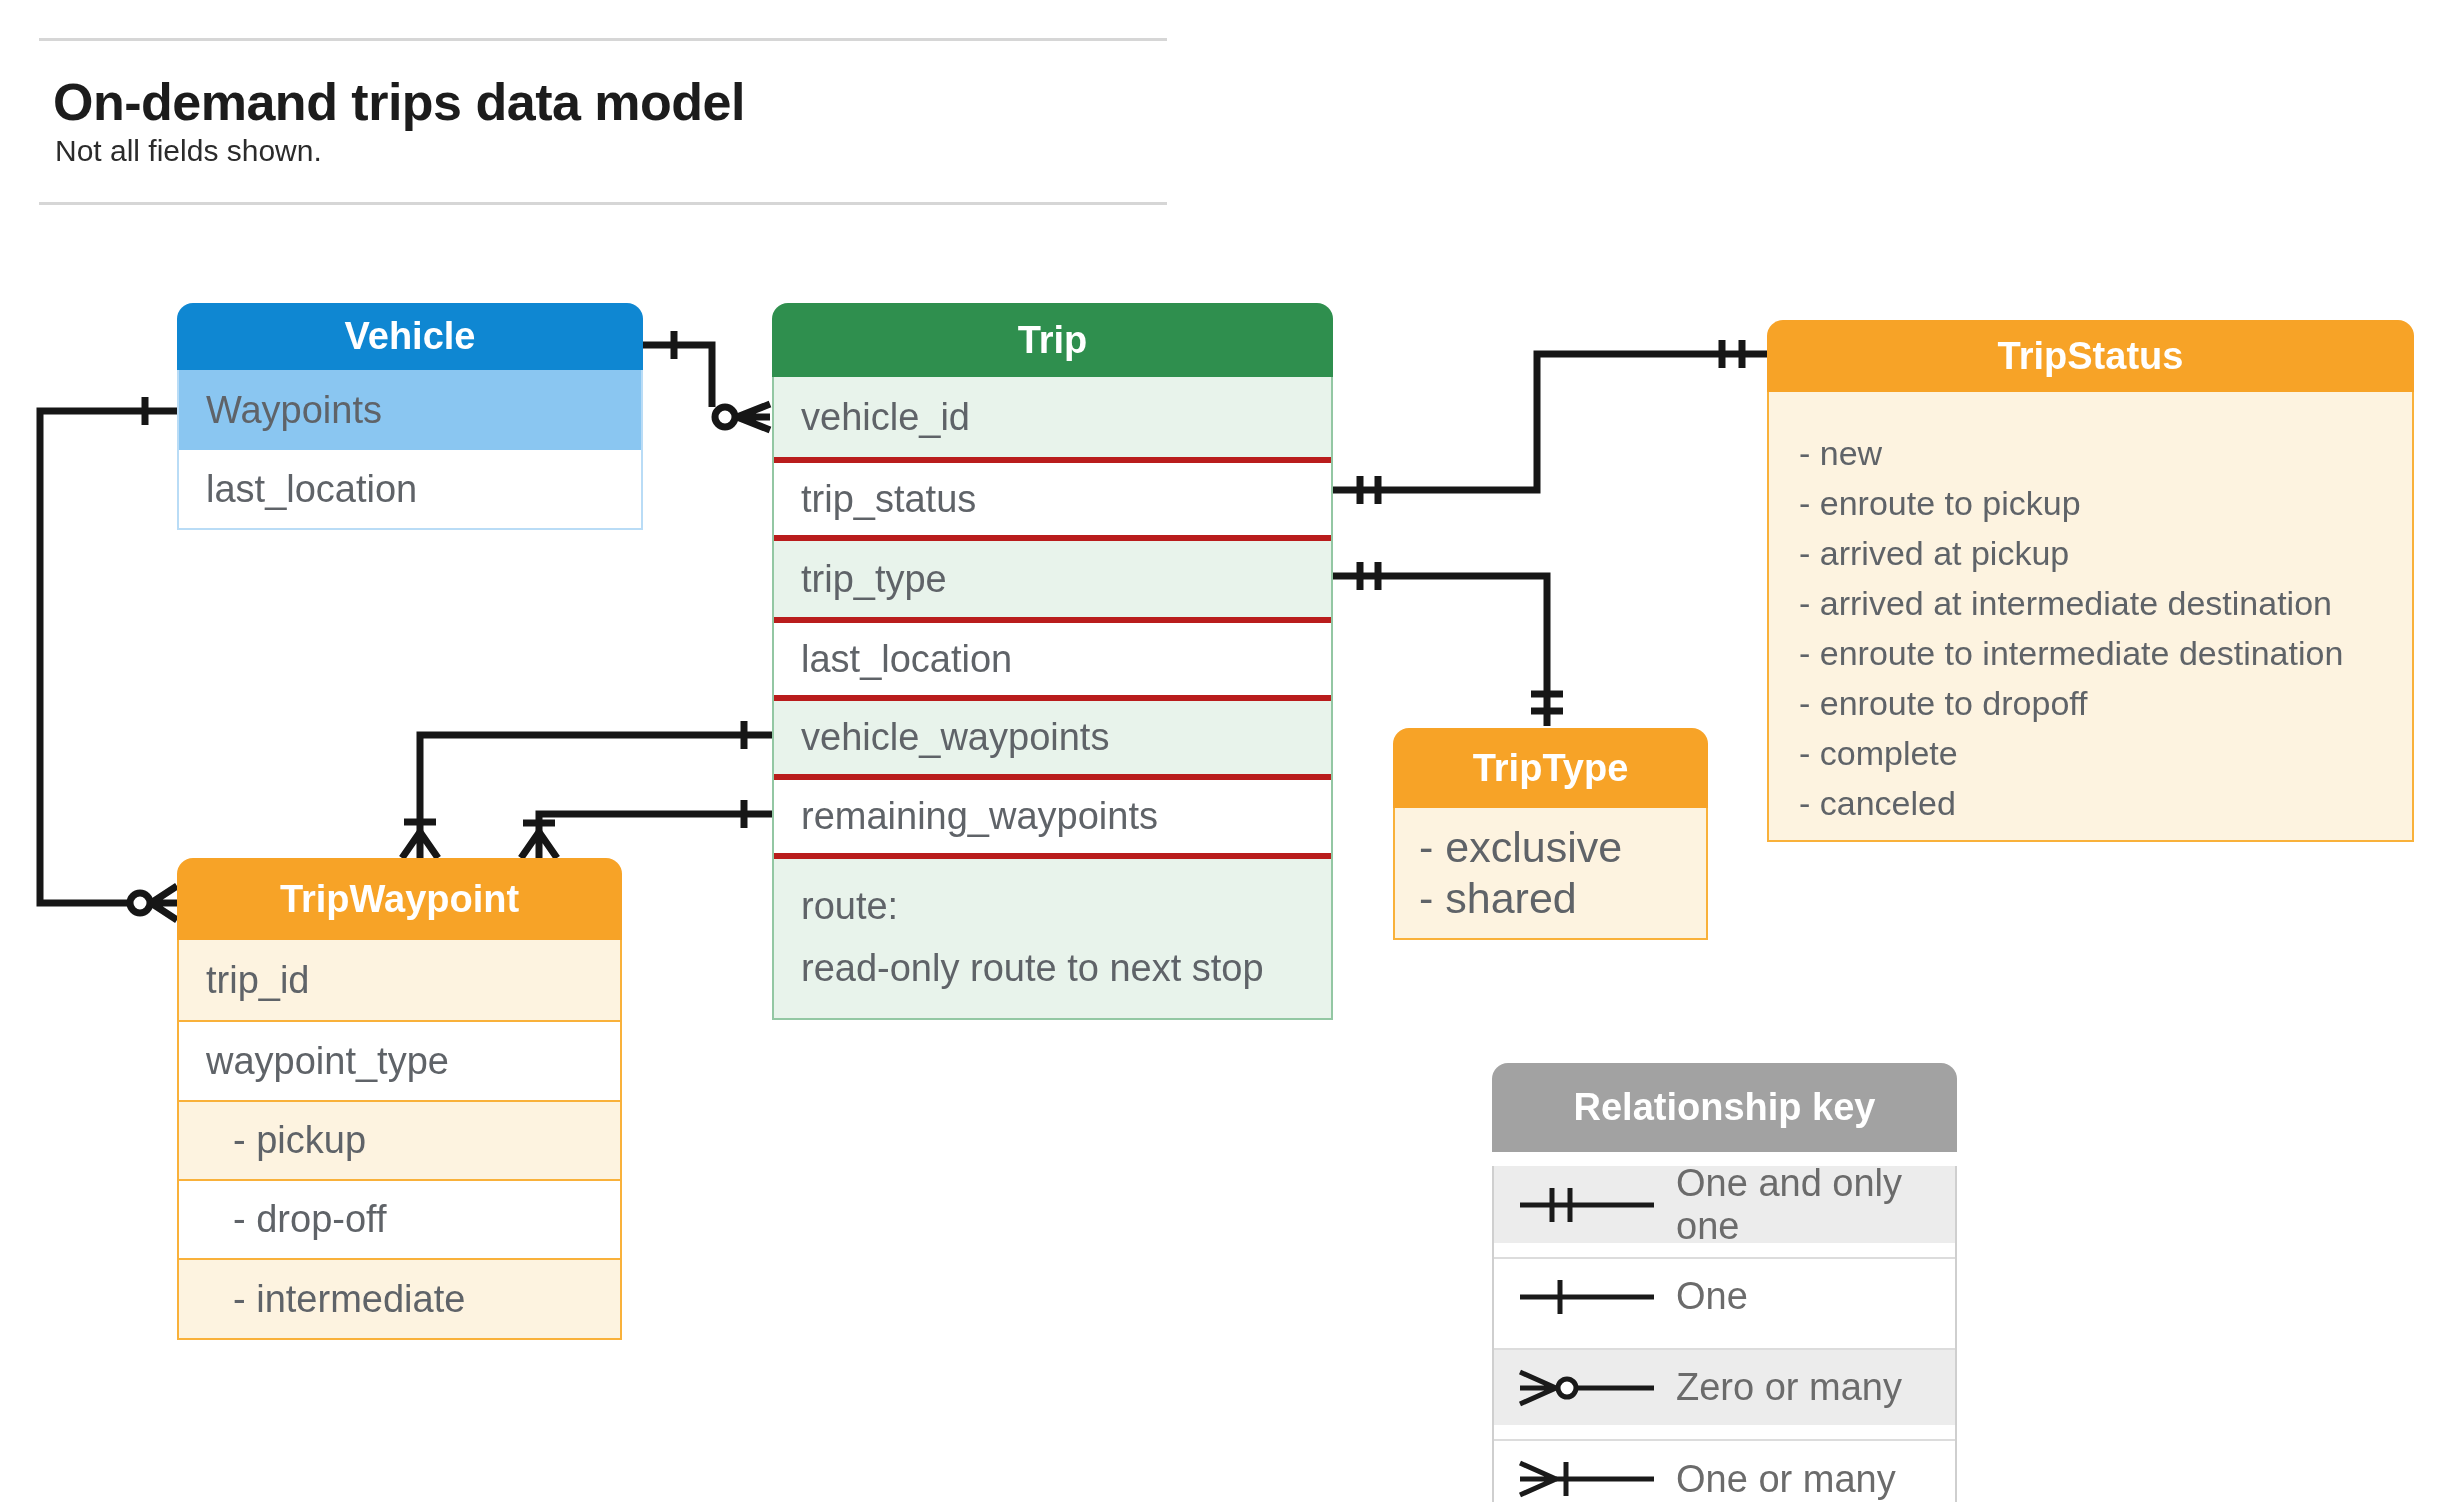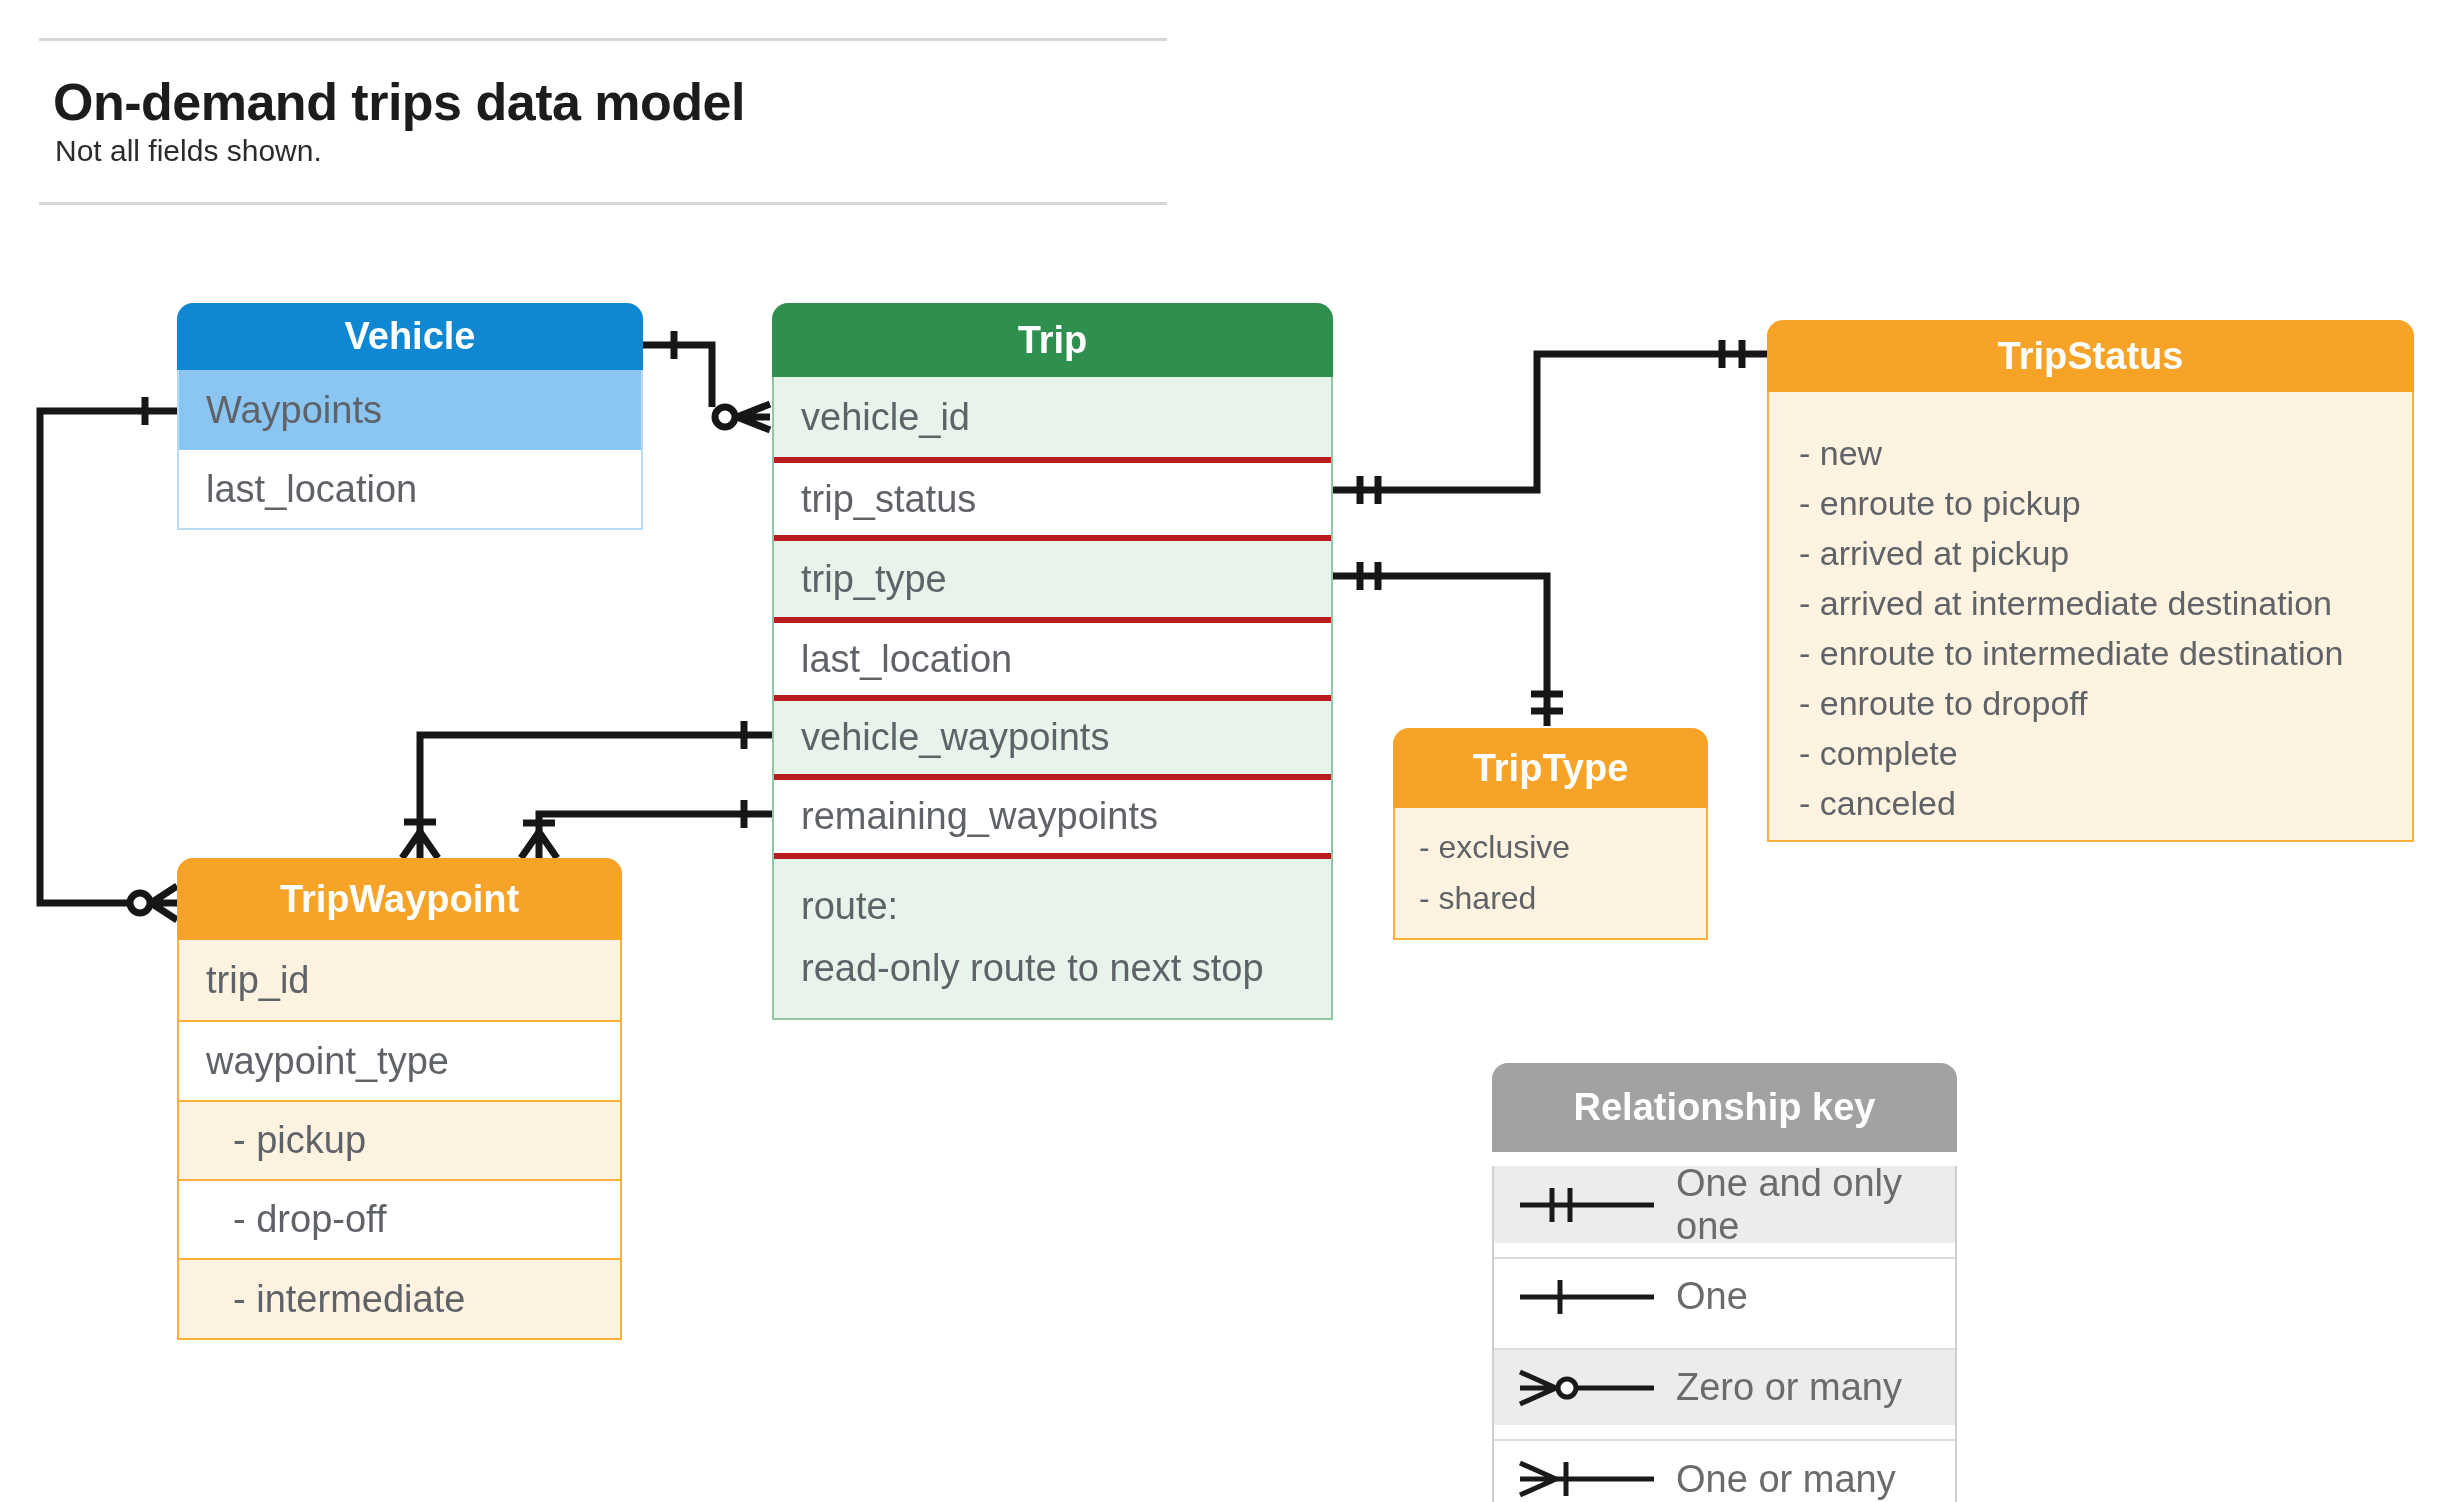--- a/index.html
+++ b/index.html
@@ -43,21 +43,21 @@
   .route-row div{line-height:42px;}
   .route-row div + div{margin-top:20px;}
 
   
   .orange .e-header{background:var(--orangeHeader);}
   .orange .e-body{border:2px solid #f9b13a;border-top:none;box-sizing:border-box;background:var(--cream);}
   .tripwaypoint .e-row{border-top:2px solid #f9b13a;}
   .tripwaypoint .e-row:first-child{border-top:none;}
   .row-cream{background:var(--cream);}
   .items{font-size:34px;color:#5f6368;padding:36px 0 0 30px;line-height:50px;}
-  .triptype .items{font-size:32px;padding:14px 0 0 24px;line-height:51px;}
+  .triptype .items{font-size:43px;padding:14px 0 0 24px;line-height:51px;}
 
   
   .legend .e-header{background:var(--legendHeader);font-size:38px;}
   .legend .e-body{border:2px solid #cfcfcf;border-top:none;box-sizing:border-box;background:#fff;}
   .legend-row{display:flex;align-items:center;box-sizing:border-box;border-top:2px solid #dcdcdc;margin-top:14px;}
   .legend-row:first-child{border-top:none;}
   .legend-row-alt{background:var(--legendRowAlt);}
   .legend-sym{width:150px;height:46px;margin-left:18px;flex:none;}
   .legend-sym path{fill:none;stroke:#1a1a1a;stroke-width:5;}
   .legend-sym circle{fill:#fff;stroke:#1a1a1a;stroke-width:5;}

